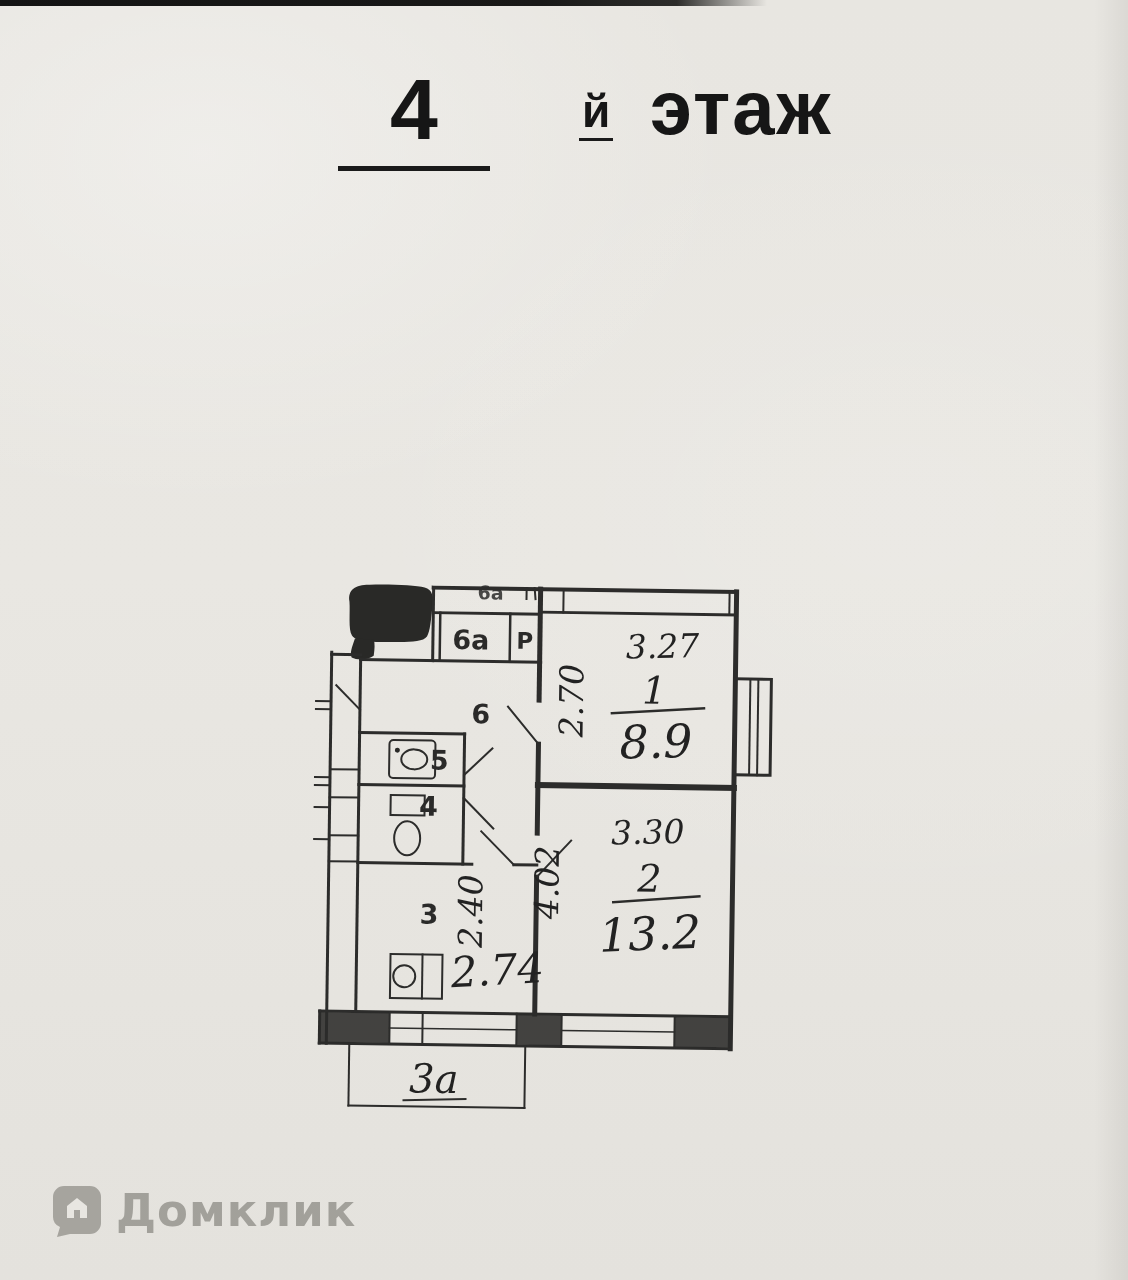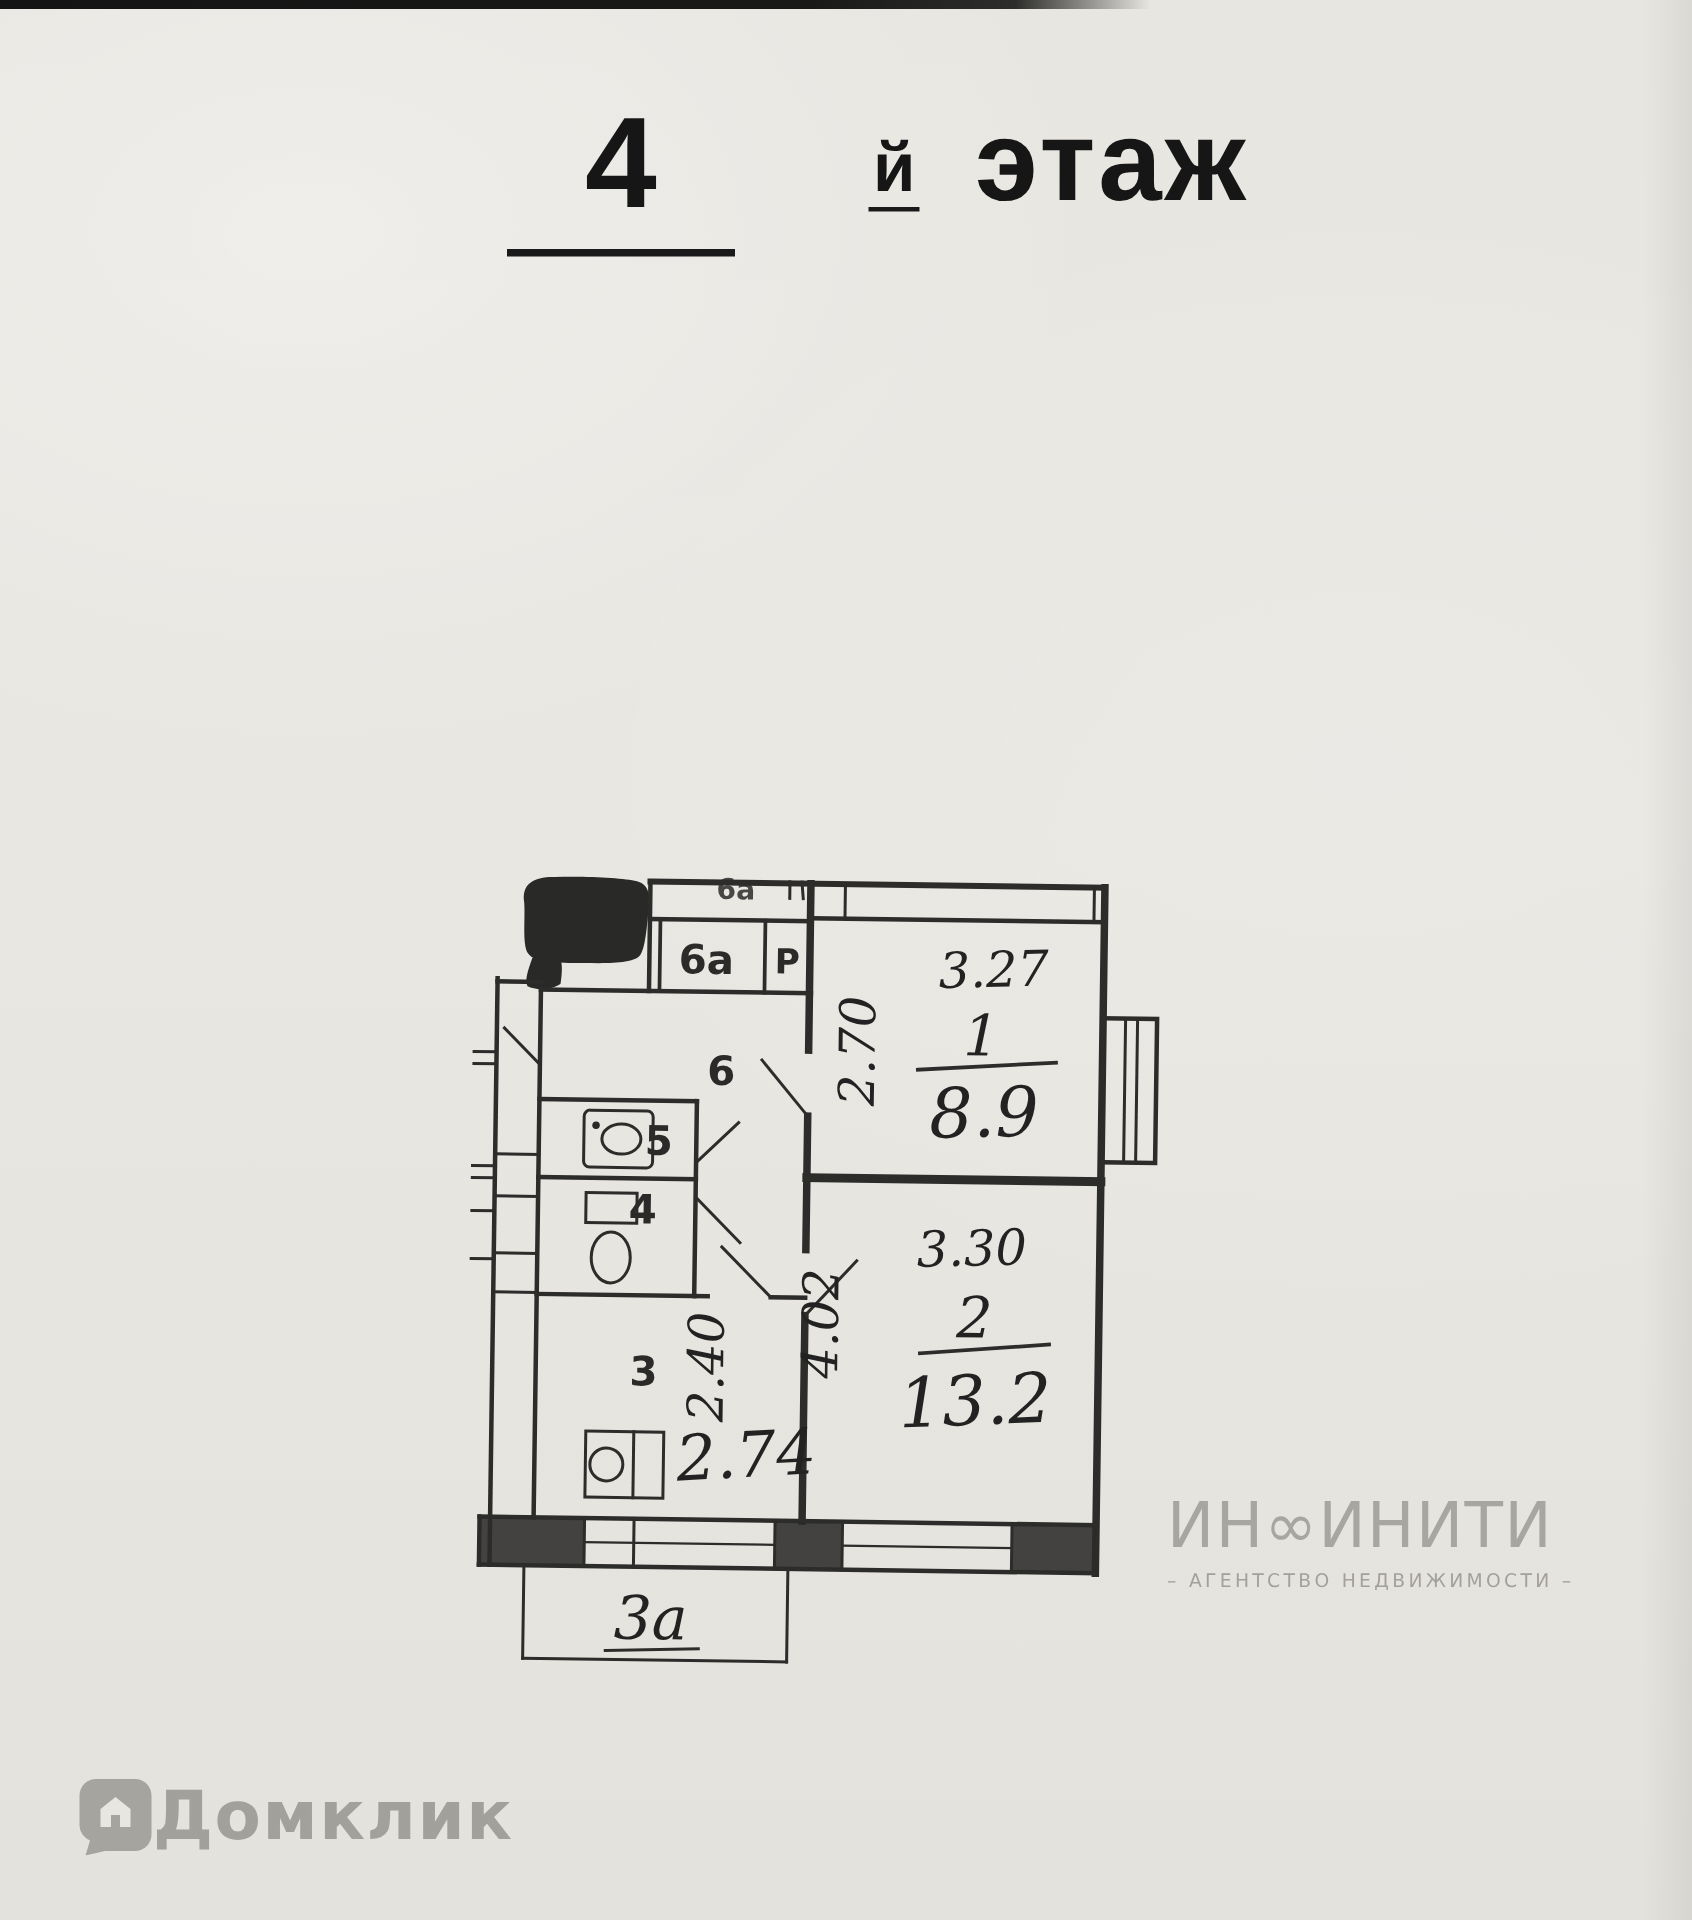--- a/index.html
+++ b/index.html
@@ -60,21 +60,21 @@
   .wm-agency{position:absolute;left:778px;top:994px;color:rgba(122,120,114,.58)}
   .wm-agency .logo-line{
     font-family:"DejaVu Sans",sans-serif;font-size:42px;font-weight:500;
     letter-spacing:1px;line-height:1.1;white-space:nowrap;
   }
   .wm-agency .sub-line{
     font-family:"DejaVu Sans",sans-serif;font-size:12.5px;letter-spacing:2.2px;
     margin-top:6px;white-space:nowrap;color:rgba(122,120,114,.62);
   }
   .wm-domclick{
-    position:absolute;left:52px;top:1184px;display:flex;align-items:center;
+    position:absolute;left:52px;top:1184px;display:flex;align-items:center;gap:14px;
     color:rgba(128,126,120,.66);
   }
   .wm-domclick .dm-label{
     font-family:"DejaVu Sans",sans-serif;font-size:45px;font-weight:600;letter-spacing:1px;
   }
 </style>
 </head>
 <body>
 
 <div class="page">
@@ -228,24 +228,20 @@
 
         <text class="hw dim" x="483" y="912" transform="rotate(-90 483 912)">2.40</text>
         <text class="hw hw274" x="500" y="985" transform="rotate(-4 500 985)">2.74</text>
 
         <text class="hw b3a" x="437" y="1094">3а</text>
       </g>
 
     </g>
   </svg>
 
-  <div class="wm-agency">
-    <div class="logo-line">ИН∞ИНИТИ</div>
-    <div class="sub-line">– АГЕНТСТВО НЕДВИЖИМОСТИ –</div>
-  </div>
 
   <div class="wm-domclick">
     <svg width="50" height="52" viewBox="0 0 50 52">
       <path fill="rgba(128,126,120,.62)" d="M12,1 h26 a11,11 0 0 1 11,11 v26 a11,11 0 0 1 -11,11 H18 l-13,3 3,-10 a11,11 0 0 1 -7,-10 V12 A11,11 0 0 1 12,1 Z"></path>
       <path fill="#e8e6e1" d="M15,33 V21 L25,13 35,21 V33 H28 V25 H22 V33 Z"></path>
     </svg>
     <div class="dm-label">Домклик</div>
   </div>
 
 </div>

